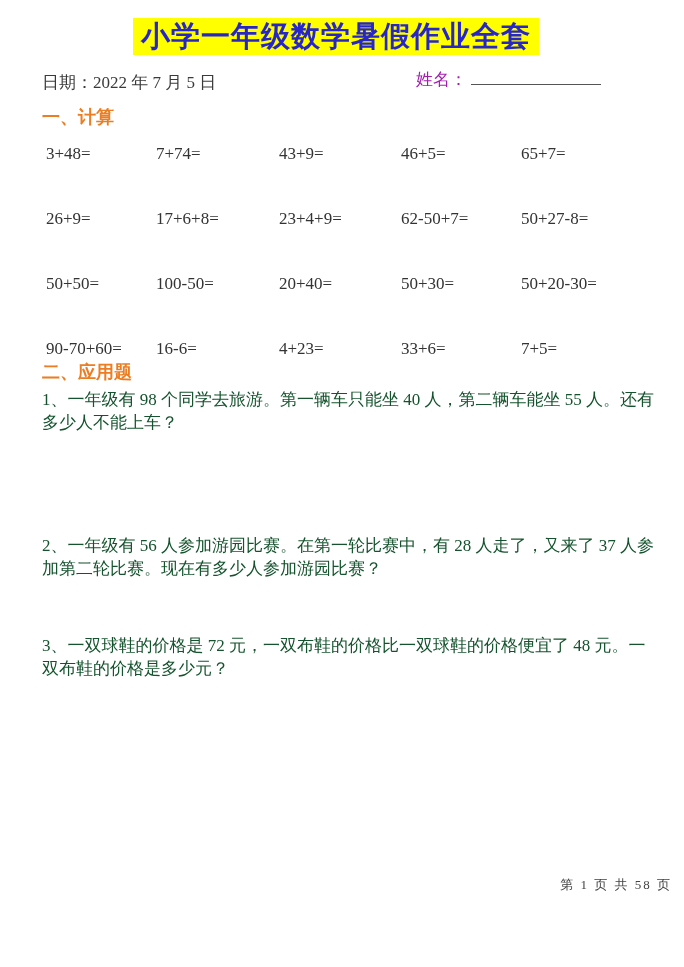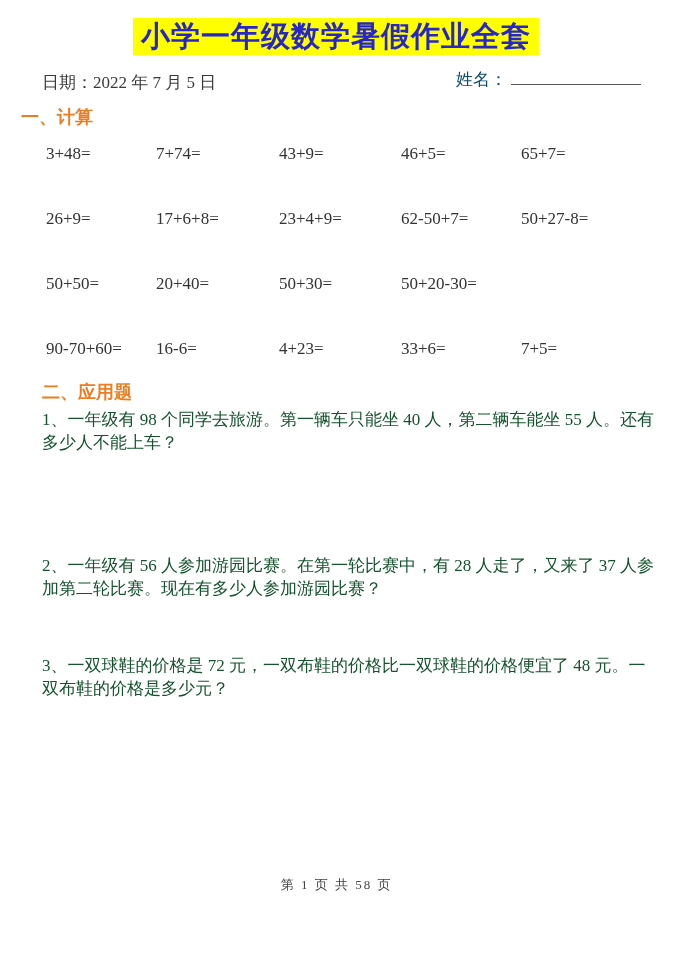--- a/index.html
+++ b/index.html
@@ -28,65 +28,65 @@
     padding: 0 8px;
     letter-spacing: 1px;
   }
   .header-row {
     position: relative;
     height: 26px;
     margin-top: 12px;
     font-size: 17px;
   }
   .date-label { position: absolute; left: 42px; top: 4px; color: #3a3a3a; }
-  .name-group { position: absolute; left: 456px; top: 0; color: #0c4a6e; }
+  .name-group { position: absolute; left: 416px; top: 0; color: #a21caf; }
   .name-blank {
     display: inline-block;
     width: 130px;
     border-bottom: 1px solid #555555;
     height: 18px;
     vertical-align: baseline;
     margin-left: 4px;
   }
   .section-heading {
     font-family: "Liberation Sans", "DejaVu Sans", sans-serif;
     font-weight: bold;
     font-size: 18px;
     color: #ED7D22;
     margin-left: 42px;
   }
-  .heading-calc { margin-top: 12px; margin-left: 21px; }
+  .heading-calc { margin-top: 12px; }
   .calc-grid {
     margin: 14px 20px 0 46px;
   }
   .calc-row {
     display: grid;
     grid-template-columns: 110px 123px 122px 120px 1fr;
     font-size: 17px;
     line-height: 22px;
     margin-bottom: 43px;
   }
   .calc-row:last-child { margin-bottom: 0; }
-  .heading-word { margin-top: 20px; }
+  .heading-word { }
   .word-problem {
     width: 612px;
     margin-left: 42px;
     font-size: 17px;
     line-height: 23px;
     color: #14532d;
   }
   .wp-1 { margin-top: 4px; }
   .wp-2 { margin-top: 100px; }
   .wp-3 { margin-top: 54px; }
   .footer {
     position: absolute;
     left: 1px;
     right: 0;
     top: 876px;
-    text-align: center;
+    text-align: right;
     font-size: 13px;
     color: #444444;
     letter-spacing: 2px;
   }
 </style>
 </head>
 <body>
 
 <div class="page">
 
@@ -113,20 +113,21 @@
     </div>
     <div class="calc-row">
       <span>26+9=</span>
       <span>17+6+8=</span>
       <span>23+4+9=</span>
       <span>62-50+7=</span>
       <span>50+27-8=</span>
     </div>
     <div class="calc-row">
       <span>50+50=</span>
+      <span>100-50=</span>
       <span>20+40=</span>
       <span>50+30=</span>
       <span>50+20-30=</span>
     </div>
     <div class="calc-row">
       <span>90-70+60=</span>
       <span>16-6=</span>
       <span>4+23=</span>
       <span>33+6=</span>
       <span>7+5=</span>

